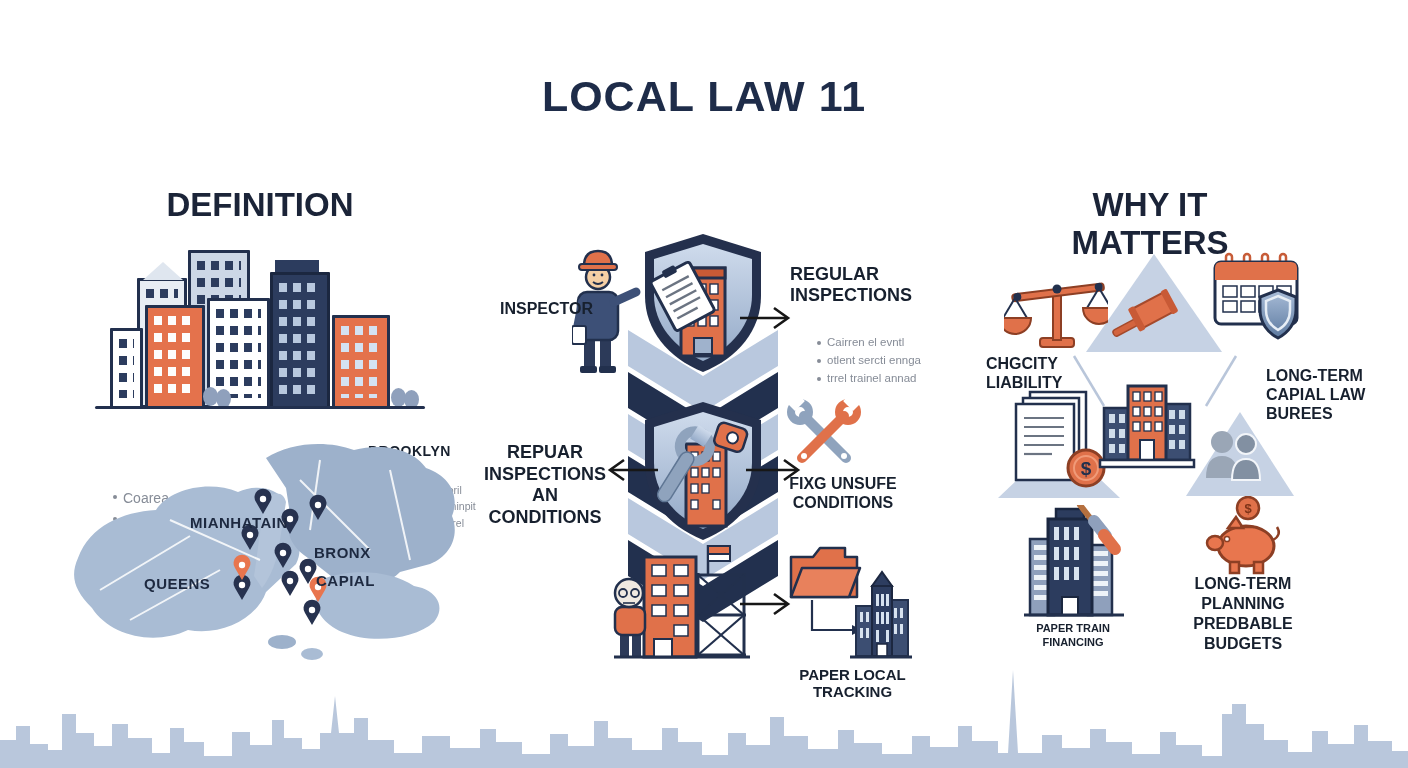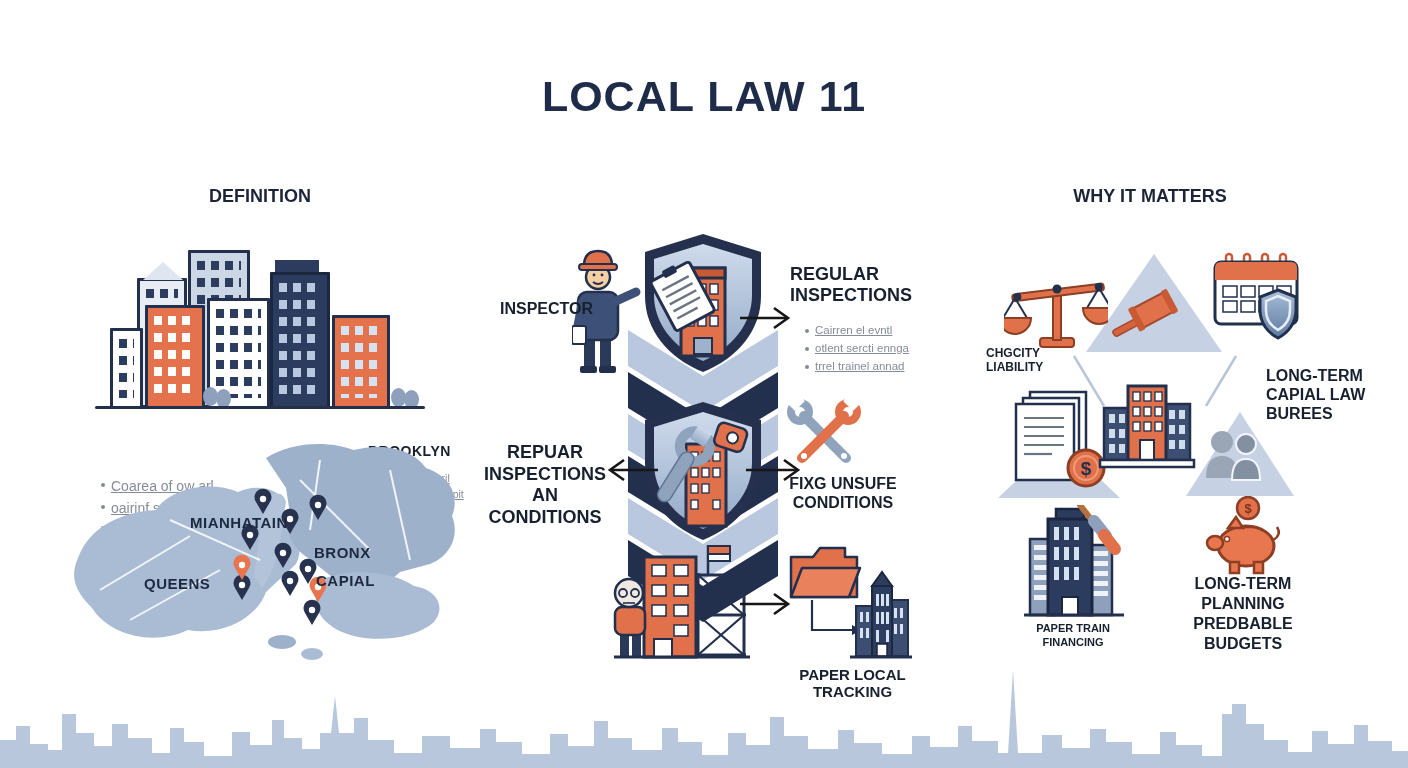--- a/index.html
+++ b/index.html
@@ -1,23 +1,23 @@
 <!DOCTYPE html>
 <html><head>
 <meta charset="utf-8">
 <style>
   html,body{margin:0;padding:0;background:#fff;}
   #canvas{position:relative;width:1408px;height:768px;background:#fff;overflow:hidden;
           font-family:"Liberation Sans", sans-serif;}
   .abs{position:absolute;}
   .pre{white-space:pre-line;}
   .title{font-size:43px;font-weight:700;color:#1e2c49;letter-spacing:1px;}
-  .h-col{font-size:18px;font-weight:700;color:#1b2438;}
+  .h-col{font-size:33px;font-weight:700;color:#1b2438;}
   .lbl{font-weight:700;color:#17202e;}
-  .blt{list-style:none;margin:4px;padding:0;color:#868c97;text-decoration:underline;}
+  .blt{list-style:none;margin:16px;padding:0;color:#868c97;}
   .blt li{position:relative;padding-left:11px;line-height:1.55;}
   .blt li::before{content:"";position:absolute;left:1px;top:7px;width:4px;height:4px;border-radius:50%;background:#868c97;}
   
   .bld{position:absolute;border:3px solid #22304e;box-sizing:border-box;border-radius:1px;}
   .win{position:absolute;inset:8px 6px;
        background:repeating-linear-gradient(180deg,var(--w) 0 9px,transparent 9px 17px);
        -webkit-mask:repeating-linear-gradient(90deg,#000 0 8px,transparent 8px 14px);
        mask:repeating-linear-gradient(90deg,#000 0 8px,transparent 8px 14px);}
   .tree{position:absolute;width:15px;height:19px;border-radius:50%;background:#8fa0bc;}
   .maplbl{position:absolute;font-weight:700;color:#1d2940;font-size:15px;letter-spacing:.5px;}
@@ -388,21 +388,21 @@
     <circle cx="53" cy="27" r="4.5" fill="#22304d"></circle>
     <g stroke="#22304d" stroke-width="2" fill="none">
       <line x1="11" y1="36" x2="-1" y2="56"></line>
         <line x1="11" y1="36" x2="23" y2="56"></line>
       <line x1="95" y1="26" x2="83" y2="46"></line>
         <line x1="95" y1="26" x2="107" y2="46"></line>
     </g>
     <path d="M-5 56 A16 16 0 0 0 27 56 Z" fill="#e0714a" stroke="#8d3f24" stroke-width="2"></path>
     <path d="M79 46 A16 16 0 0 0 111 46 Z" fill="#e0714a" stroke="#8d3f24" stroke-width="2"></path>
   </svg>
-  <div class="abs lbl pre" style="left:986px;top:346px;font-size:12px;line-height:1.2;">CHGCITY
+  <div class="abs lbl pre" style="left:986px;top:354px;font-size:16px;line-height:1.2;">CHGCITY
 LIABILITY</div>
 
   <svg class="abs" style="left:1210px;top:252px;" width="92" height="92" viewBox="0 0 92 92">
     <defs>
         <linearGradient id="gcal" x1="0" y1="0" x2="0" y2="1">
       <stop offset="0" stop-color="#a9bdd8"></stop>
           <stop offset="1" stop-color="#5d7aa0"></stop>
         </linearGradient>
       </defs>
     <g stroke="#c75c38" stroke-width="2.5" fill="#fff">

